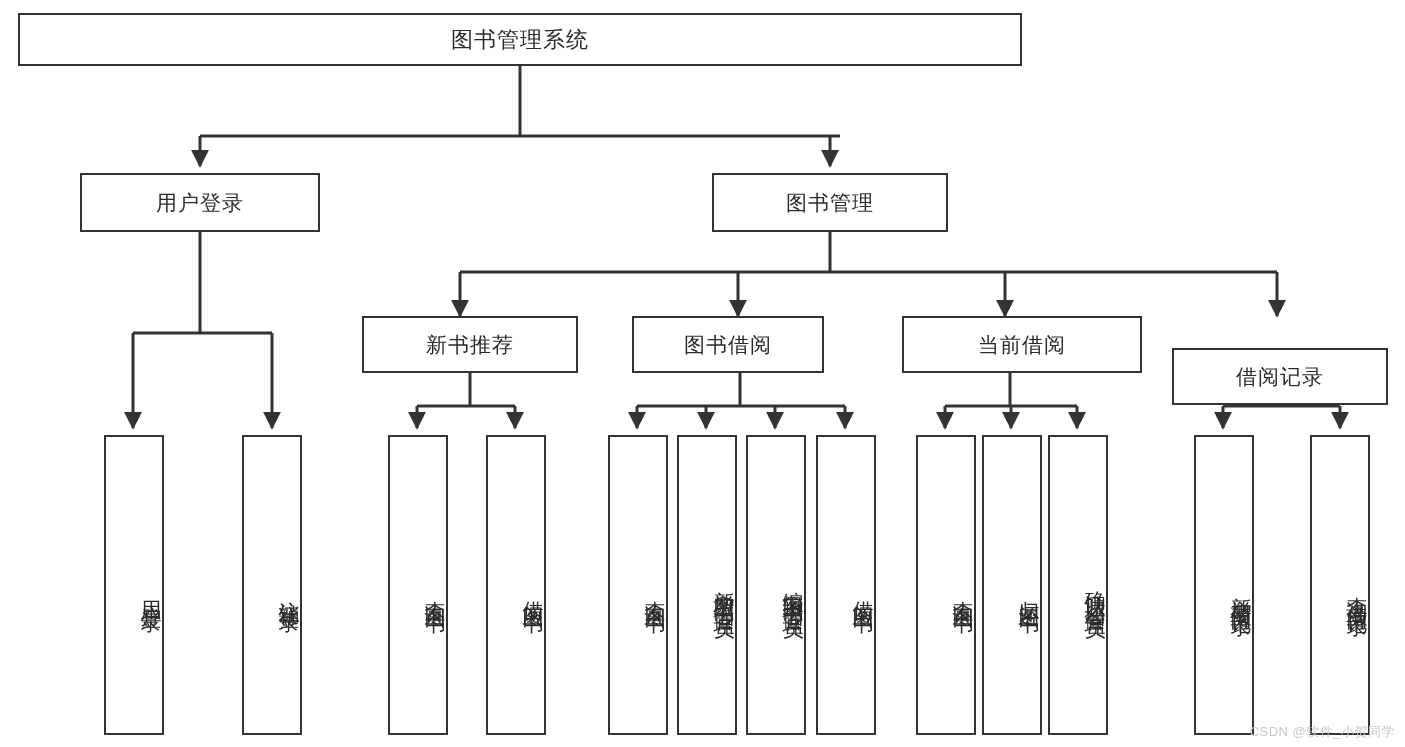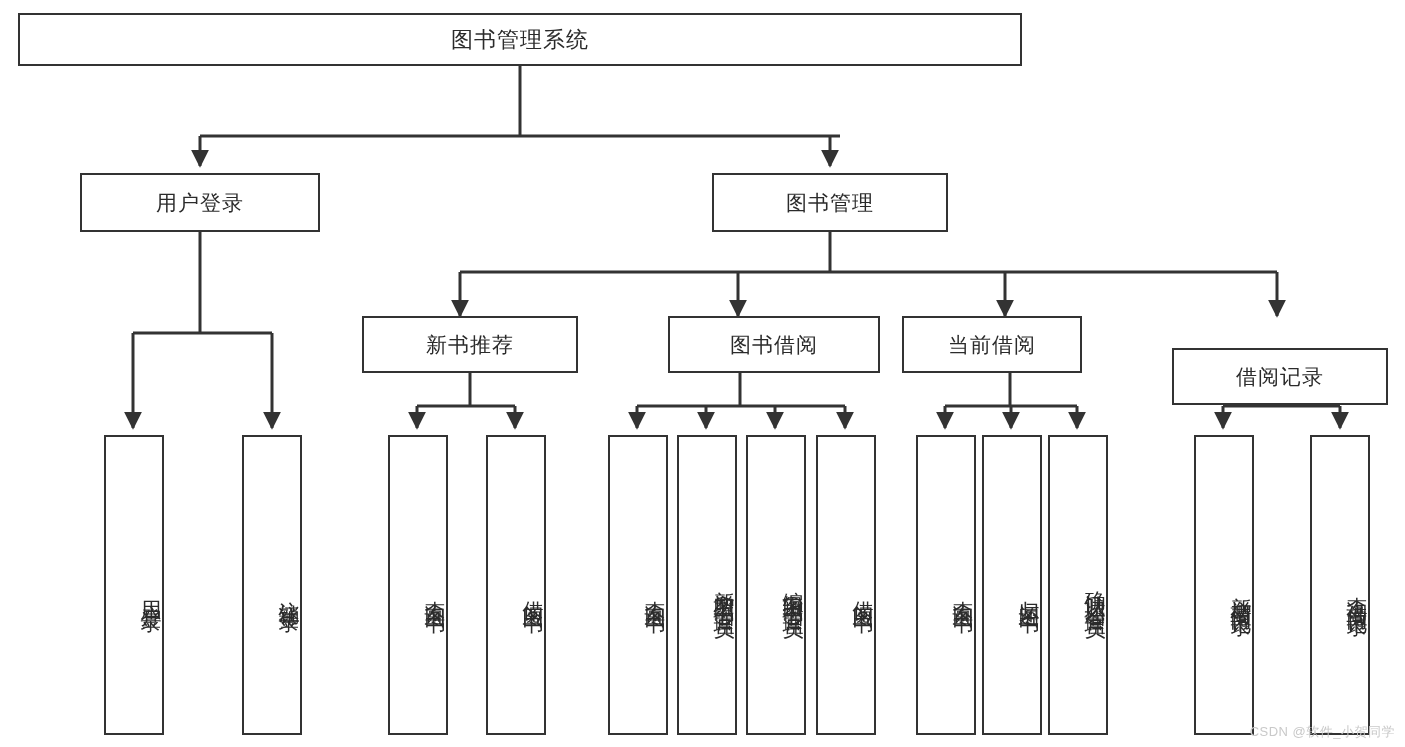--- a/index.html
+++ b/index.html
@@ -113,24 +113,24 @@
   <div class="node h" style="left:80px;top:173px;width:240px;height:59px;">
     <span class="lbl">用户登录</span>
   </div>
   <div class="node h" style="left:712px;top:173px;width:236px;height:59px;">
     <span class="lbl">图书管理</span>
   </div>
 
   <div class="node h" style="left:362px;top:316px;width:216px;height:57px;">
     <span class="lbl">新书推荐</span>
   </div>
-  <div class="node h" style="left:632px;top:316px;width:212px;height:57px;margin-left:36px;">
+  <div class="node h" style="left:632px;top:316px;width:192px;height:57px;">
     <span class="lbl">图书借阅</span>
   </div>
-  <div class="node h" style="left:902px;top:316px;width:180px;height:57px;">
+  <div class="node h" style="left:902px;top:316px;width:240px;height:57px;">
     <span class="lbl">当前借阅</span>
   </div>
   <div class="node h" style="left:1172px;top:316px;width:216px;height:57px;margin-top:32px;">
     <span class="lbl">借阅记录</span>
   </div>
 
   <div class="node v" style="left:104px;top:435px;width:60px;height:300px;">
     <span class="lbl">用户登录</span>
   </div>
   <div class="node v" style="left:242px;top:435px;width:60px;height:300px;">

